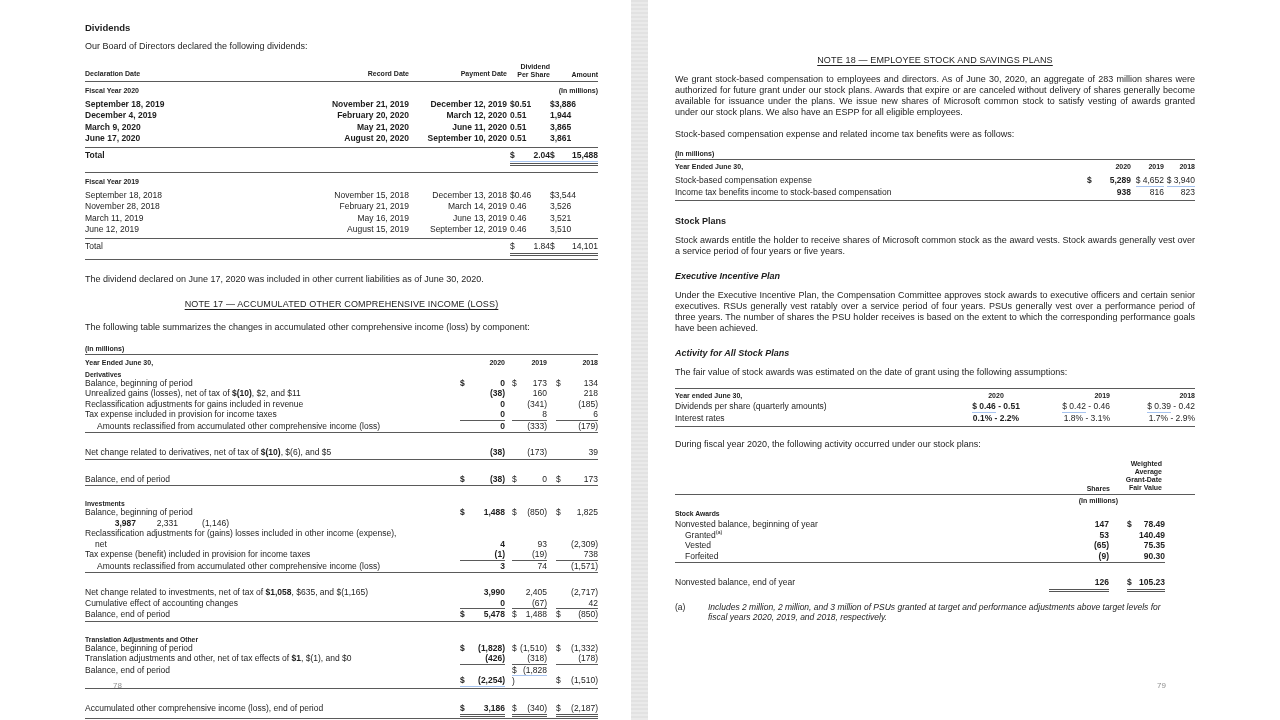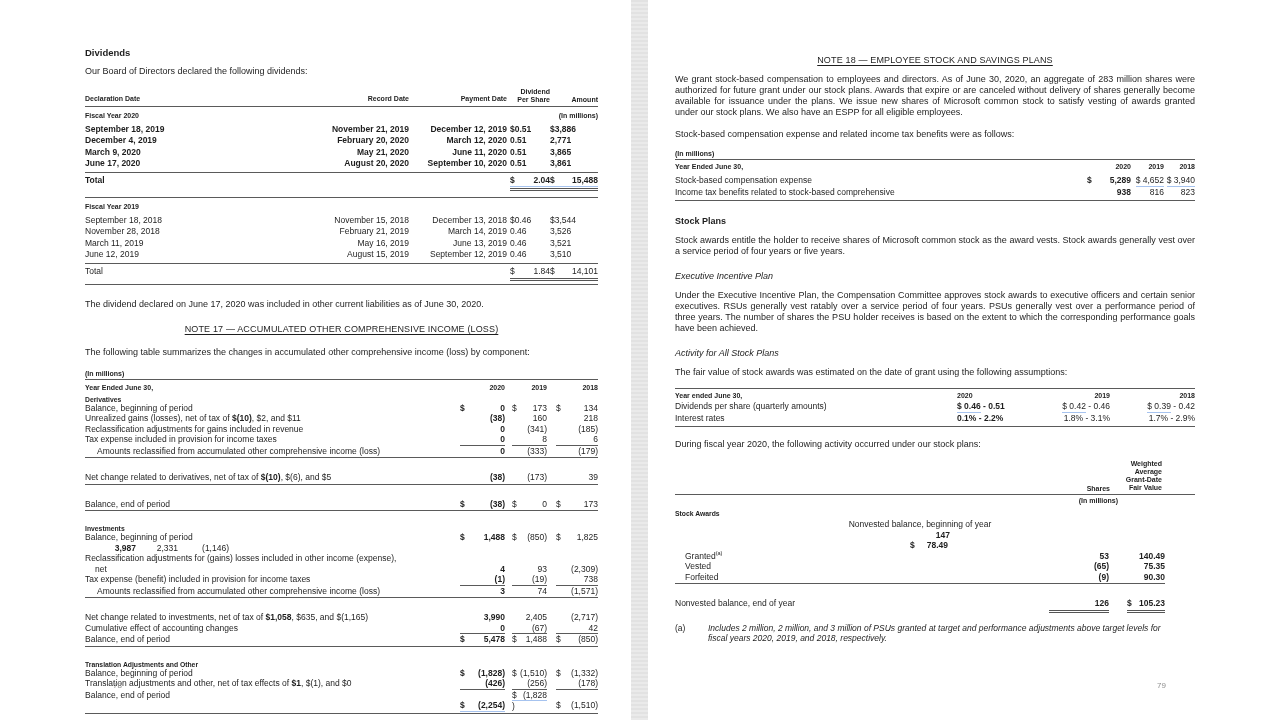--- a/index.html
+++ b/index.html
@@ -4,22 +4,22 @@
 <style>
   html,body{margin:0;padding:0;background:#ffffff;}
   body{width:1280px;height:720px;position:relative;overflow:hidden;
        font-family:"Liberation Sans",sans-serif;color:#1e1e1e;}
   .gutter{position:absolute;left:631px;top:0;width:17px;height:720px;
           background:repeating-linear-gradient(0deg,#eaeaea 0 2px,#e2e2e2 2px 4px);}
   .page{position:absolute;top:0;}
   .pg-left{left:85px;width:513px;}
   .pg-right{left:675px;width:520px;}
   .b{font-weight:700;}
-  .bi{font-weight:400;font-style:italic;}
-  .h1{margin-top:47px;font-size:9.5px;font-weight:700;}
+  .bi{font-weight:700;font-style:italic;}
+  .h1{margin-top:22px;font-size:9.5px;font-weight:700;}
   .para{font-size:9px;line-height:11px;}
   .just{text-align:justify;}
   .chead{font-size:9px;text-align:center;text-decoration:underline;text-underline-offset:2px;letter-spacing:.15px;}
   .sb{font-size:7px;font-weight:700;}
   .sb65{font-size:6.8px;font-weight:700;}
   .rule{border-bottom:1px solid #5a5a5a;}
   .trule{border-top:1px solid #5a5a5a;}
   .dbl{border-bottom:3px double #555;padding-bottom:1px;}
   .blue{border-bottom:1.4px solid #a6c3ef;}
   .fx{display:flex;justify-content:space-between;align-items:baseline;}
@@ -46,21 +46,21 @@
   .cr .ncell{border-bottom:1px solid #5a5a5a;}
   .fr{border-bottom:1px solid #5a5a5a;padding-bottom:1px;margin-bottom:14px;}
   .col{display:flex;flex-direction:column;}
   .l1e{height:10.5px;}
   
   .e20{width:44px;margin-left:6px;font-weight:700;}
   .e19{width:30px;margin-left:3px;text-align:right;}
   .e18{width:29px;margin-left:2px;text-align:right;}
   .iblue{display:inline-block;border-bottom:1.4px solid #a6c3ef;}
   
-  .a20{width:78px;text-align:left;font-weight:700;}
+  .a20{width:78px;text-align:center;font-weight:700;}
   .a19{width:72px;margin-left:3px;text-align:right;}
   .a18{width:82px;margin-left:3px;text-align:right;}
   
   .awhdr{position:relative;height:34px;border-bottom:1px solid #5a5a5a;}
   .wavg{position:absolute;right:33px;top:0;text-align:right;font-size:7px;font-weight:700;line-height:8px;}
   .sharesh{position:absolute;right:85px;bottom:2px;font-size:7px;font-weight:700;}
   .aw-rows{width:490px;}
   .aw-sh{width:60px;text-align:right;font-weight:700;display:block;}
   .aw-fv{width:38px;margin-left:18px;font-weight:700;display:block;}
   .pn{position:absolute;font-size:8px;color:#8f8f8f;}
@@ -106,21 +106,21 @@
       <span class="dv-rec">November 21, 2019</span>
       <span class="dv-pay">December 12, 2019</span>
       <span class="dv-ps fx"><span>$</span><span>0.51</span></span>
       <span class="dv-amt fx"><span>$</span><span>3,886</span></span>
     </div>
     <div class="dvrow b">
       <span class="dv-decl">December 4, 2019</span>
       <span class="dv-rec">February 20, 2020</span>
       <span class="dv-pay">March 12, 2020</span>
       <span class="dv-ps fx"><span></span><span>0.51</span></span>
-      <span class="dv-amt fx"><span></span><span>2,771</span></span>
+      <span class="dv-amt fx"><span></span><span>1,944</span></span>
     </div>
     <div class="dvrow b">
       <span class="dv-decl">March 9, 2020</span>
       <span class="dv-rec">May 21, 2020</span>
       <span class="dv-pay">June 11, 2020</span>
       <span class="dv-ps fx"><span></span><span>0.51</span></span>
       <span class="dv-amt fx"><span></span><span>3,865</span></span>
     </div>
     <div class="dvrow b">
       <span class="dv-decl">June 17, 2020</span>
@@ -465,21 +465,21 @@
         </span>
     </div>
     <div class="row cr">
       <span class="lab"><span>Translation adjustments and other, net of tax effects of </span><span class="b">$1</span><span>, $(1), and $0</span></span>
       <span class="n20 ncell">
           <span></span>
           <span>(426)</span>
         </span>
       <span class="n19 ncell">
           <span></span>
-          <span>(256)</span>
+          <span>(318)</span>
         </span>
       <span class="n18 ncell">
           <span></span>
           <span>(178)</span>
         </span>
     </div>
 
     <div class="row fr" style="align-items:flex-start;">
       <span class="lab">Balance, end of period</span>
       <span class="n20 col">
@@ -542,21 +542,21 @@
     <div class="row mt2" style="line-height:11px;">
       <span class="lab">Stock-based compensation expense</span>
       <span class="e20 ncell">
           <span>$</span>
           <span>5,289</span>
         </span>
       <span class="e19"><span class="iblue">$ 4,652</span></span>
       <span class="e18"><span class="iblue">$ 3,940</span></span>
     </div>
     <div class="row rule" style="line-height:11px;padding-bottom:2px;">
-      <span class="lab">Income tax benefits related to stock-based comprehensive</span>
+      <span class="lab">Income tax benefits income to stock-based compensation</span>
       <span class="e20 ta">938</span>
       <span class="e19">816</span>
       <span class="e18">823</span>
     </div>
   </div>
 
   <div class="para b mt15">Stock Plans</div>
   <div class="para just mt8">Stock awards entitle the holder to receive shares of Microsoft common stock as the award vests. Stock awards generally vest over a service period of four years or five years.</div>
 
   <div class="para bi mt14">Executive Incentive Plan</div>
@@ -596,21 +596,21 @@
         <span style="display:block">Grant-Date</span>
         <span style="display:block">Fair Value</span>
       </span>
       <span class="sharesh">Shares</span>
     </div>
     <div class="sb" style="text-align:right;margin-right:77px;margin-top:2px;">(In millions)</div>
 
     <div class="aw-rows">
       <div class="sb65 mt6">Stock Awards</div>
 
-      <div class="row mt2" style="align-items:center;flex-direction:column;">
+      <div class="row mt2" style="align-items:center;">
         <span class="lab">Nonvested balance, beginning of year</span>
         <span class="aw-sh col" style="align-items:flex-end;">
           <span class="l1e"></span>
           <span>147</span>
         </span>
         <span class="aw-fv col">
           <span class="ncell">
               <span>$</span>
               <span>78.49</span>
             </span>

